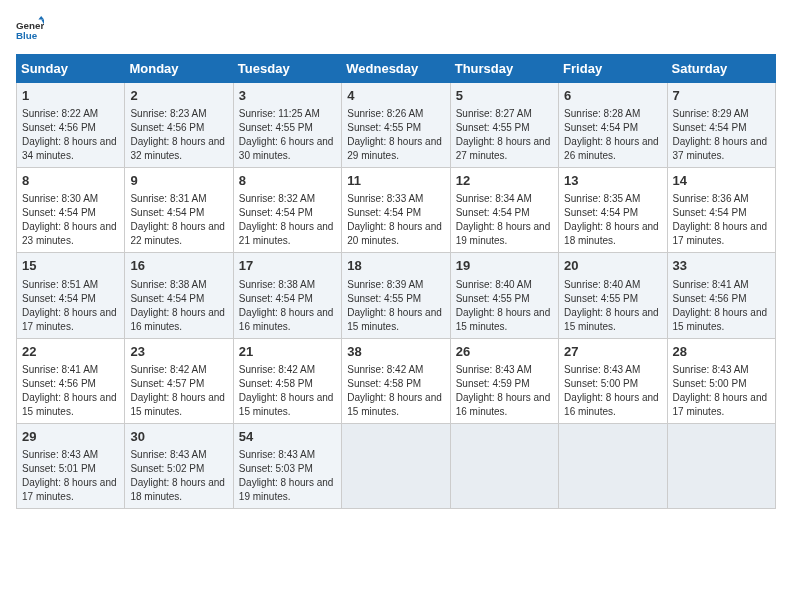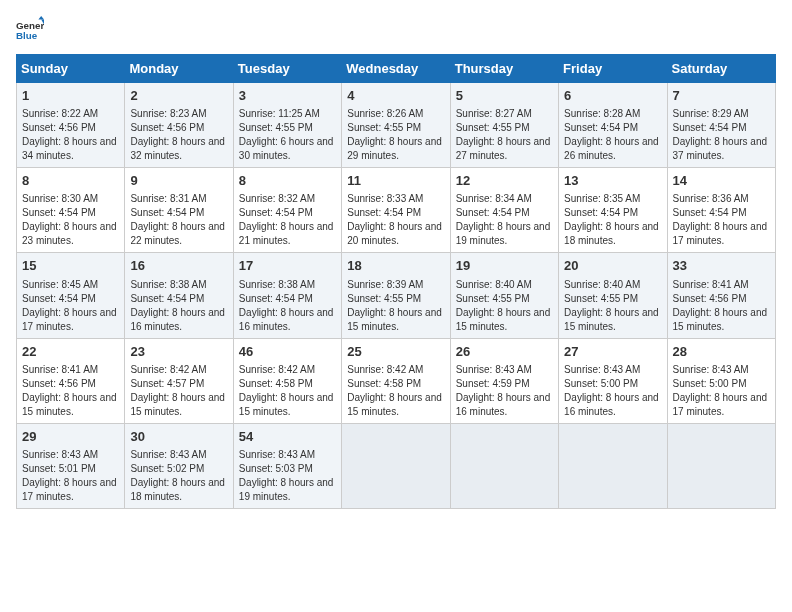--- a/index.html
+++ b/index.html
@@ -200,21 +200,21 @@
           <td>
         <span class="day-num">14</span>
         <span>Sunrise: 8:36 AM</span><br>
         <span>Sunset: 4:54 PM</span><br>
         <span>Daylight: 8 hours and 17 minutes.</span>
       </td>
         </tr>
         <tr>
           <td>
         <span class="day-num">15</span>
-        <span>Sunrise: 8:45 AM</span><br>
+        <span>Sunrise: 8:51 AM</span><br>
         <span>Sunset: 4:54 PM</span><br>
         <span>Daylight: 8 hours and 17 minutes.</span>
       </td>
           <td>
         <span class="day-num">16</span>
         <span>Sunrise: 8:38 AM</span><br>
         <span>Sunset: 4:54 PM</span><br>
         <span>Daylight: 8 hours and 16 minutes.</span>
       </td>
           <td>
@@ -255,27 +255,27 @@
         <span>Sunset: 4:56 PM</span><br>
         <span>Daylight: 8 hours and 15 minutes.</span>
       </td>
           <td>
         <span class="day-num">23</span>
         <span>Sunrise: 8:42 AM</span><br>
         <span>Sunset: 4:57 PM</span><br>
         <span>Daylight: 8 hours and 15 minutes.</span>
       </td>
           <td>
-        <span class="day-num">46</span>
+        <span class="day-num">21</span>
         <span>Sunrise: 8:42 AM</span><br>
         <span>Sunset: 4:58 PM</span><br>
         <span>Daylight: 8 hours and 15 minutes.</span>
       </td>
           <td>
-        <span class="day-num">25</span>
+        <span class="day-num">38</span>
         <span>Sunrise: 8:42 AM</span><br>
         <span>Sunset: 4:58 PM</span><br>
         <span>Daylight: 8 hours and 15 minutes.</span>
       </td>
           <td>
         <span class="day-num">26</span>
         <span>Sunrise: 8:43 AM</span><br>
         <span>Sunset: 4:59 PM</span><br>
         <span>Daylight: 8 hours and 16 minutes.</span>
       </td>

